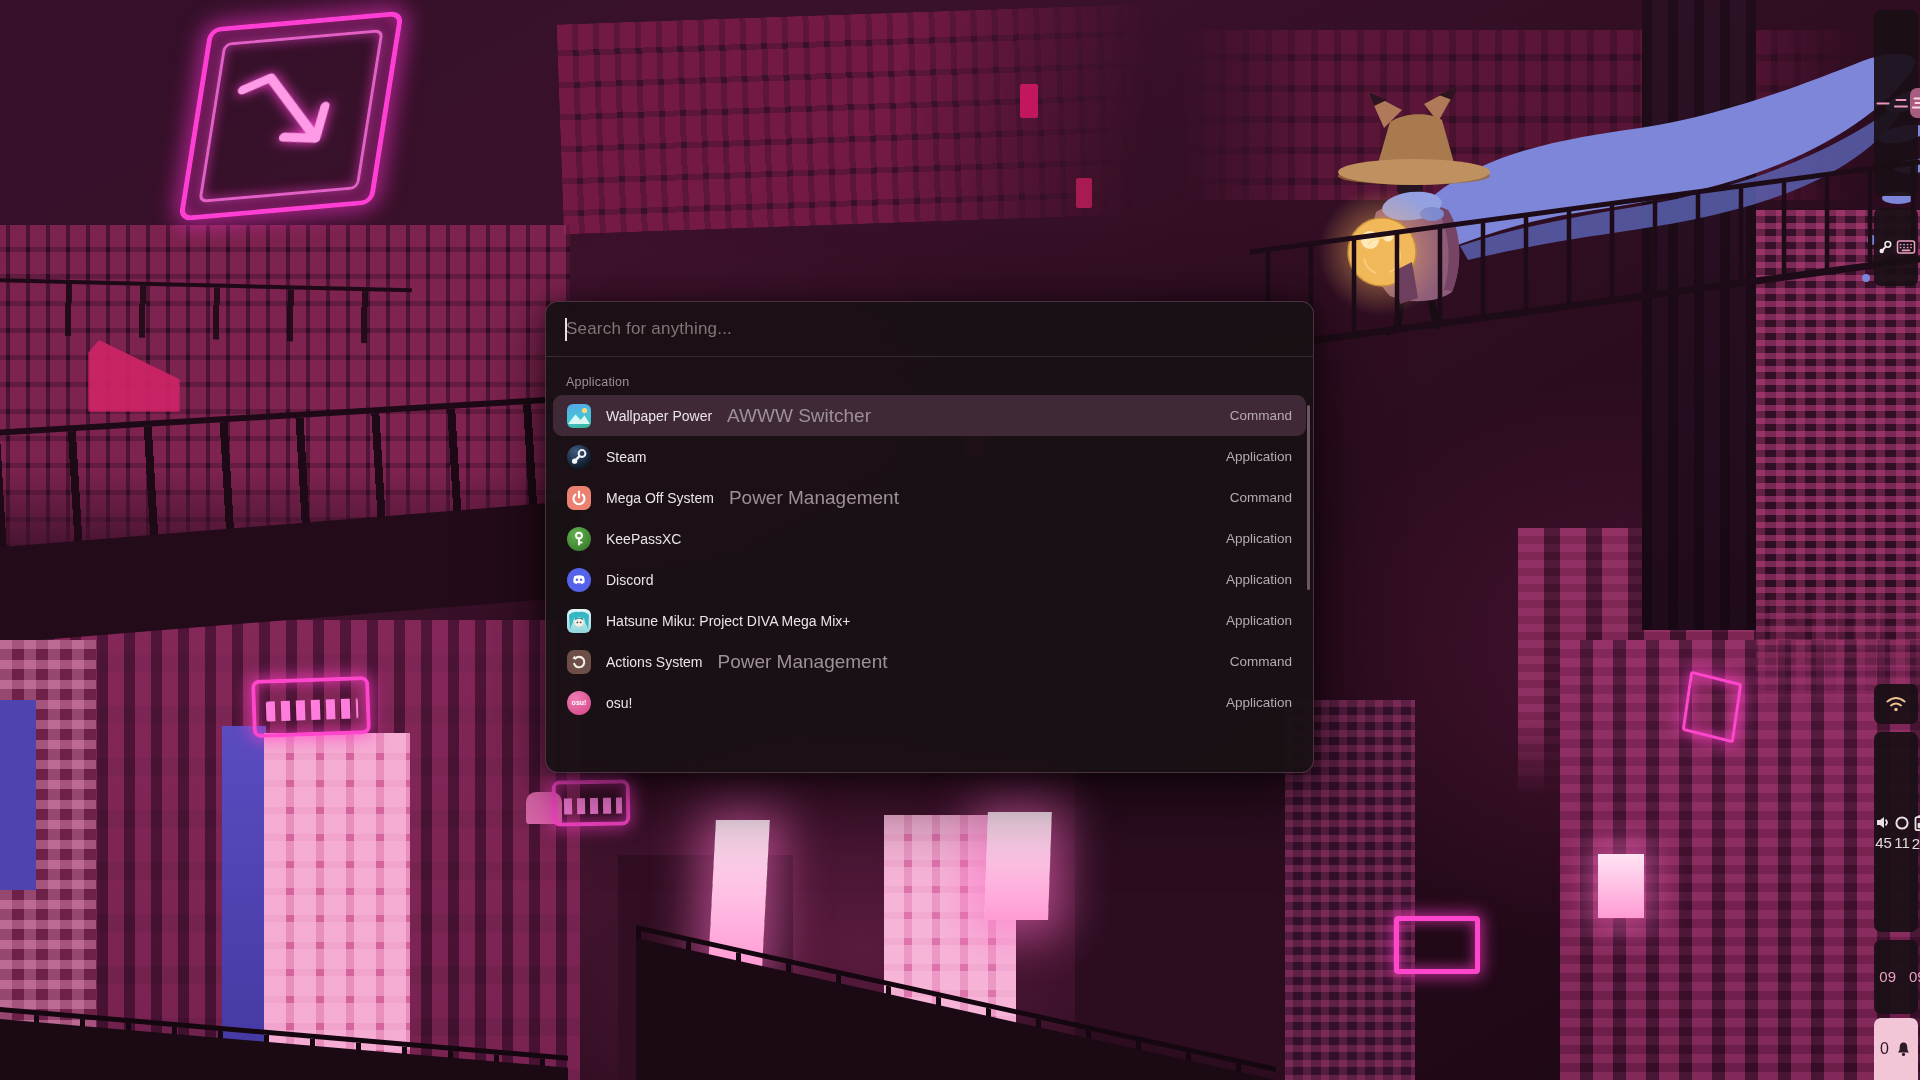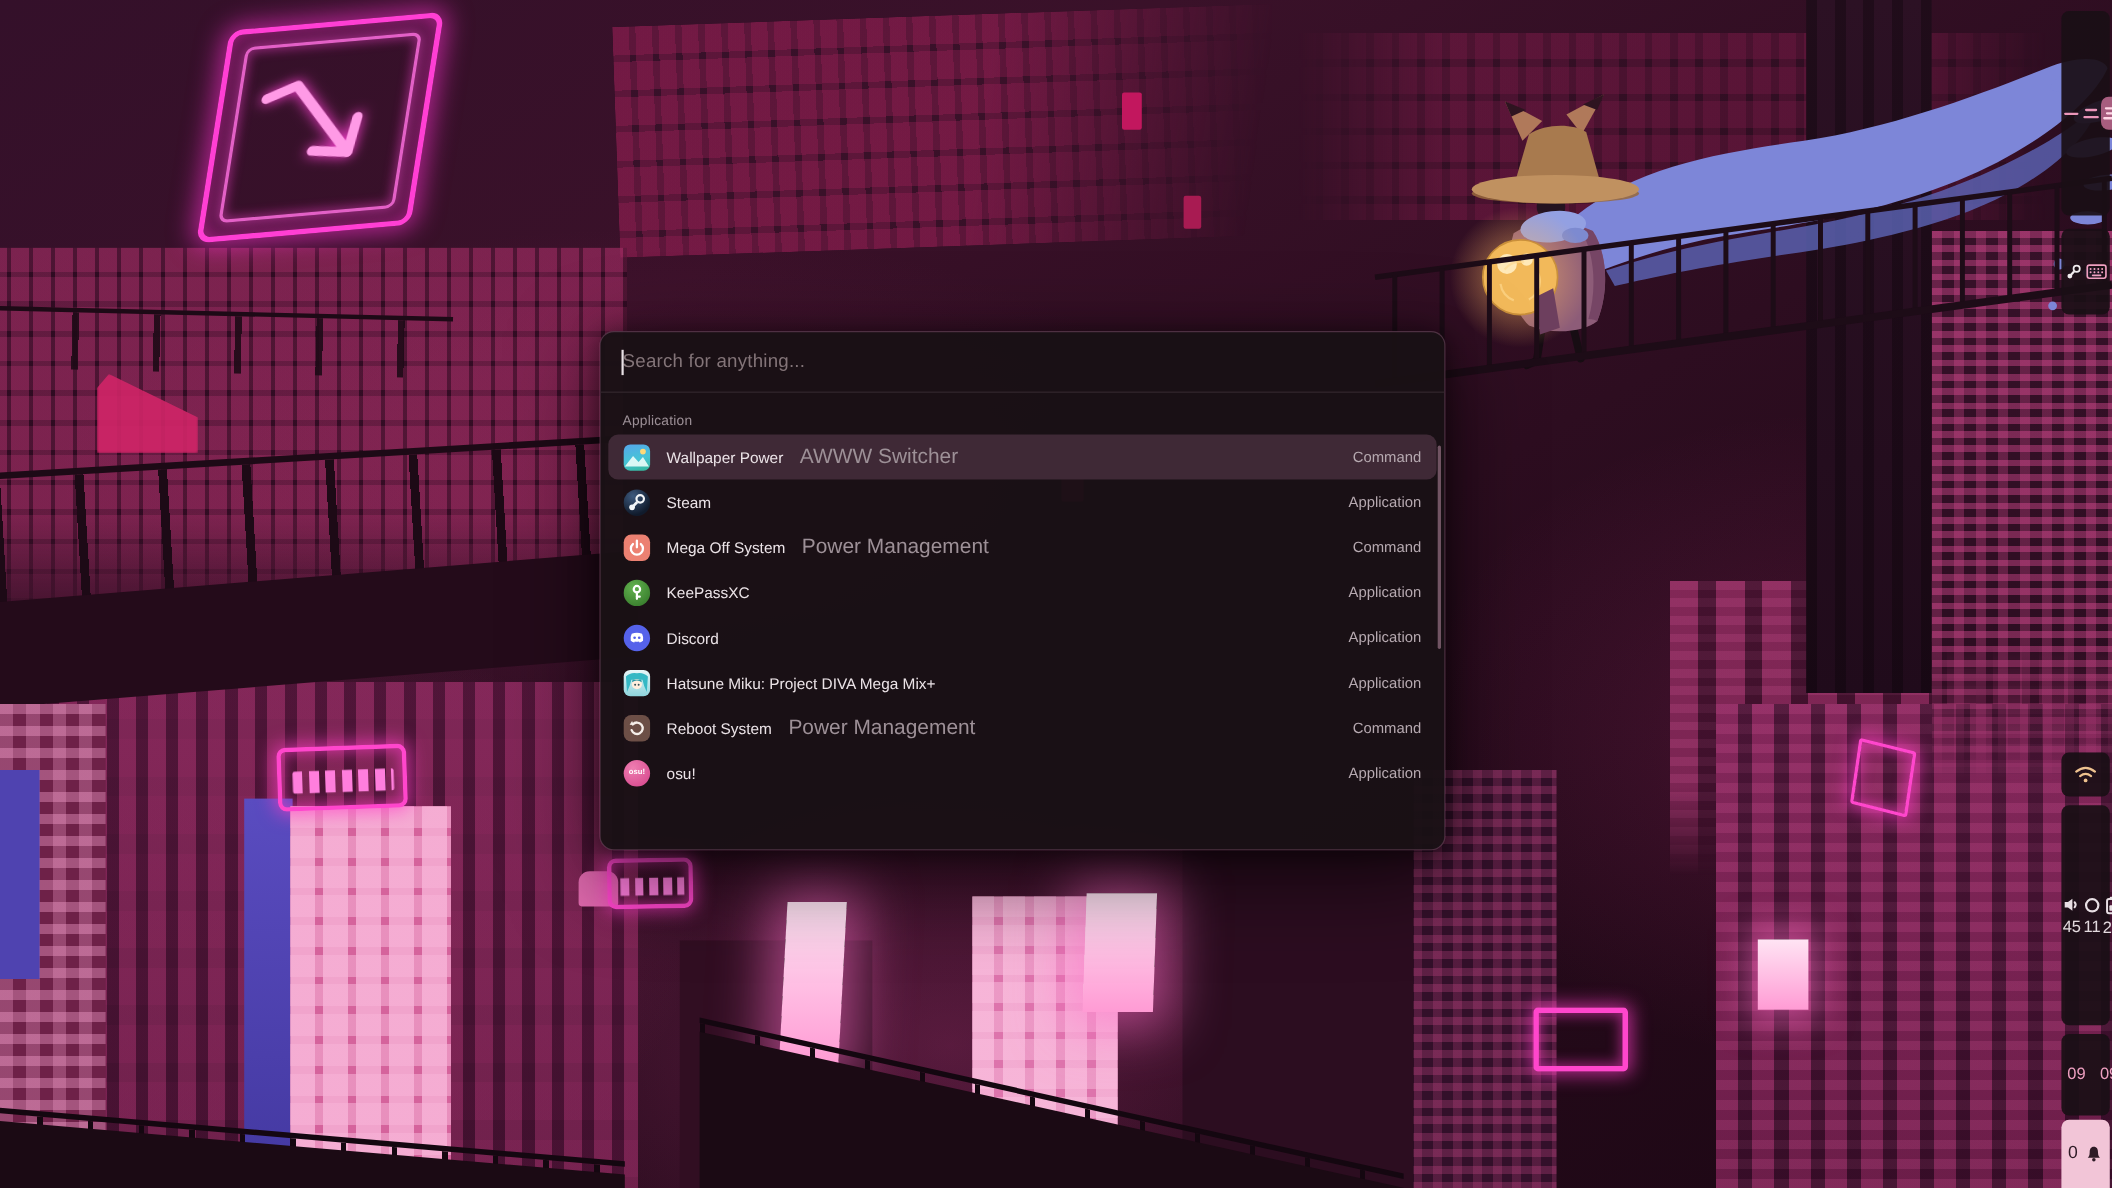--- a/index.html
+++ b/index.html
@@ -390,21 +390,21 @@
       <span class="type">Application</span>
     </div>
 
     <div class="row">
       <div class="ricon icon-sq" style="border-radius:7px;background:rgba(176,132,112,.55);">
         <svg width="24" height="24" viewBox="0 0 24 24" fill="none">
             <path d="M8.2,8.6 A5.2,5.2 0 1 1 7.2,13.8" stroke="#f5eee9" stroke-width="2.1" stroke-linecap="round"></path>
             <path d="M5.4,8.8 L9.3,9.0 L7.6,5.5 Z" fill="#f5eee9"></path>
           </svg>
       </div>
-      <span class="title">Reboot System</span>
+      <span class="title">Actions System</span>
       <span class="subtitle">Power Management</span>
       <span class="spacer"></span>
       <span class="type">Command</span>
     </div>
 
     <div class="row">
       <div class="ricon icon-ci" style="background:radial-gradient(circle at 35% 30%, #ef7eb1, #d94f92 78%);">
         <span class="osu-text">osu!</span>
       </div>
       <span class="title">osu!</span>

